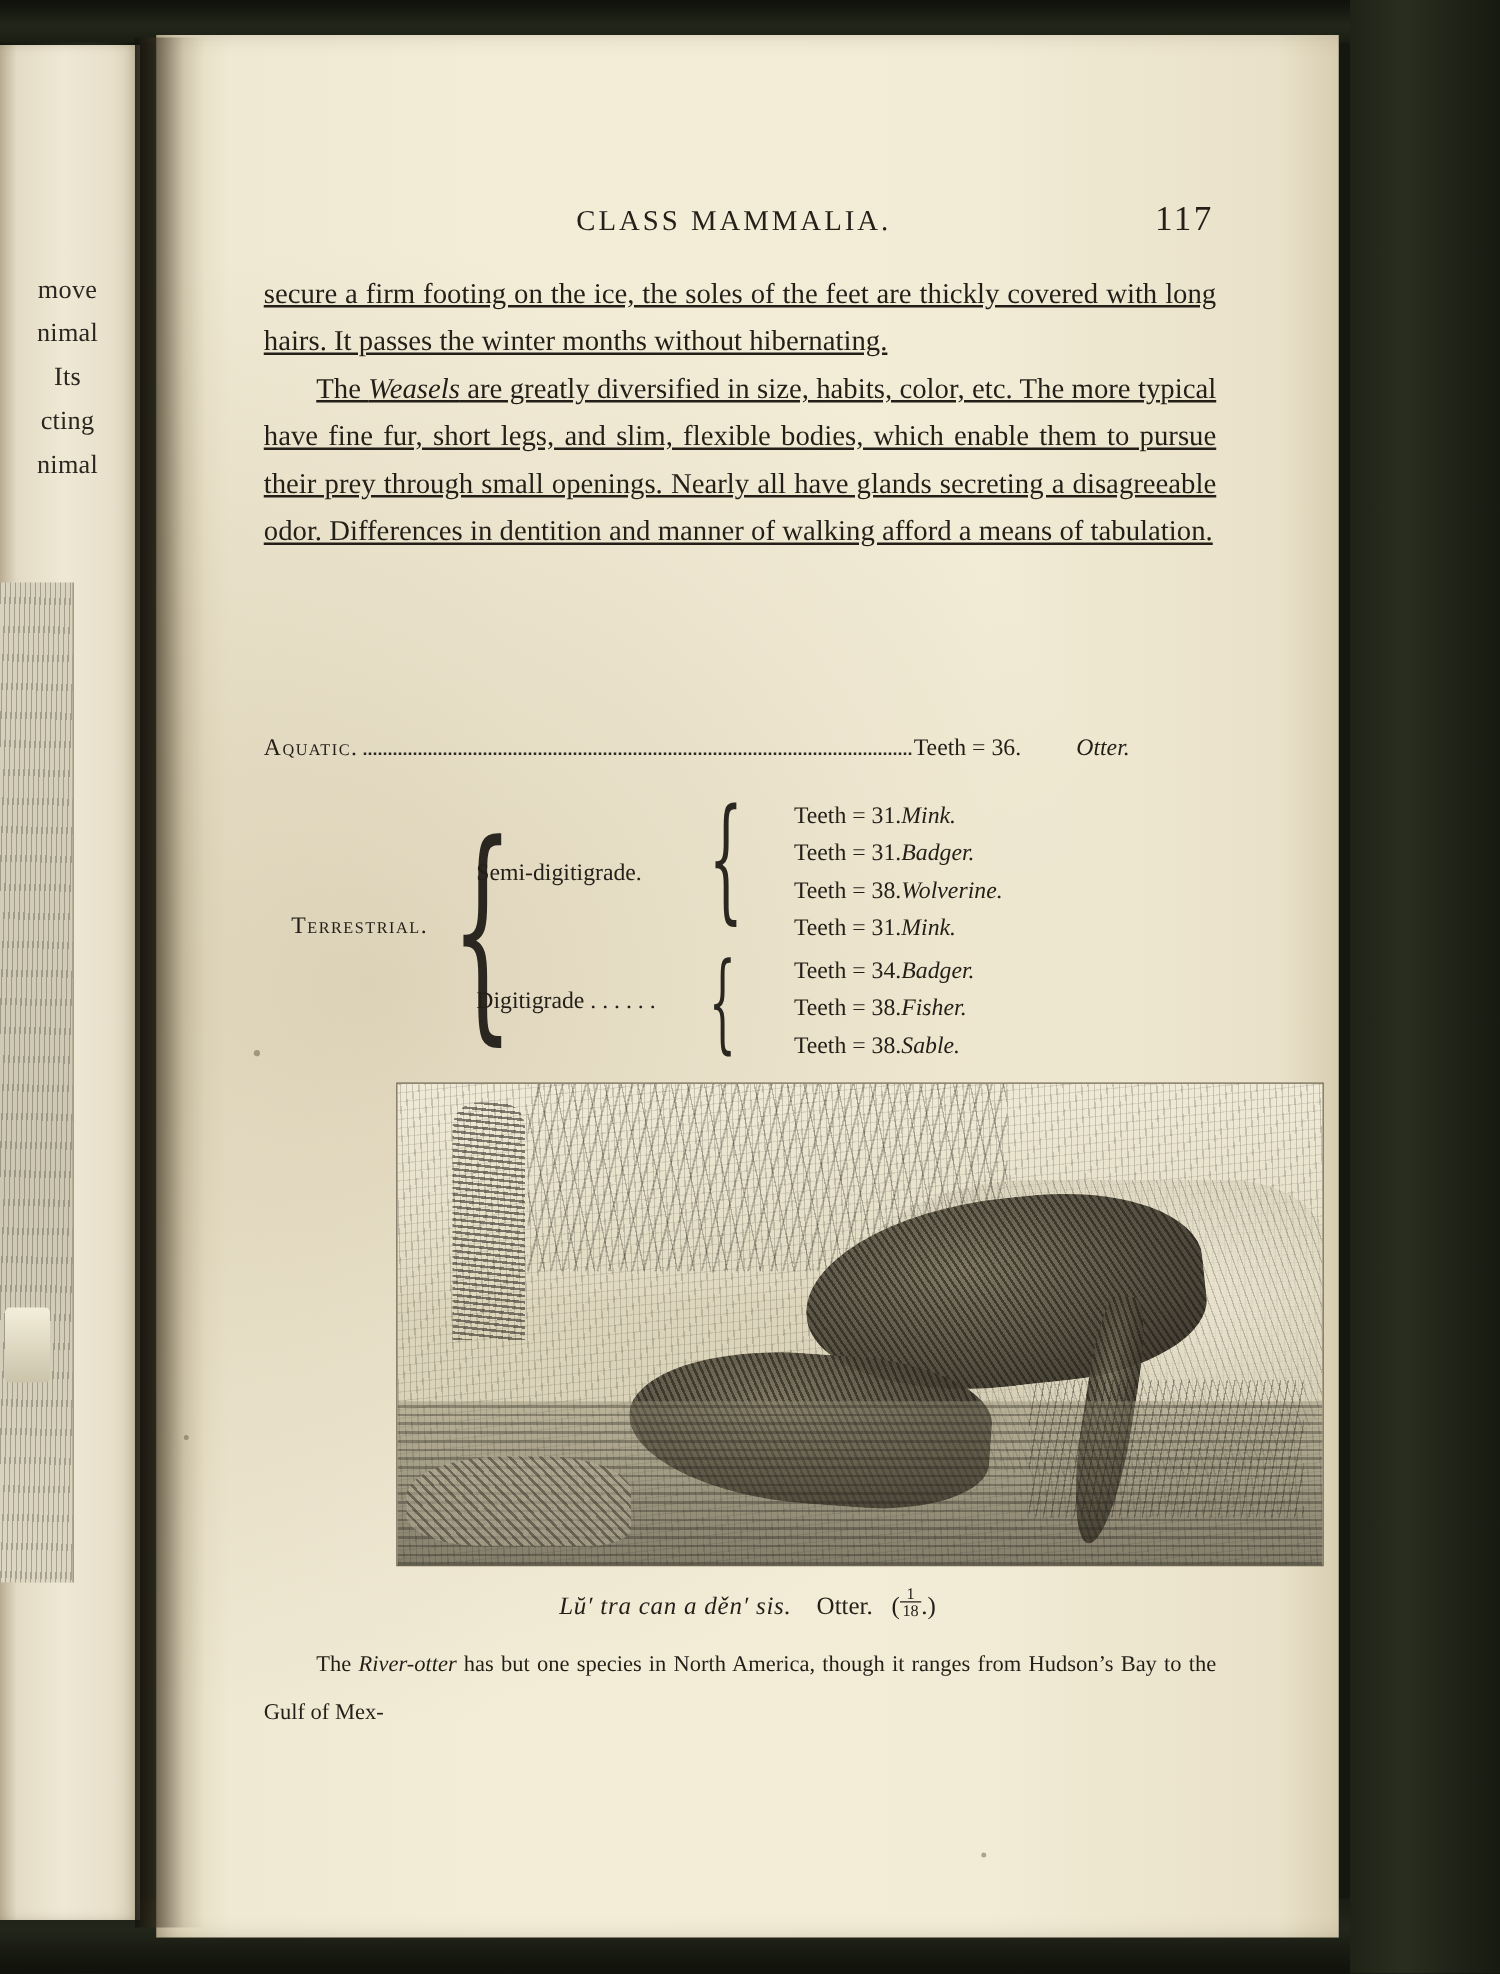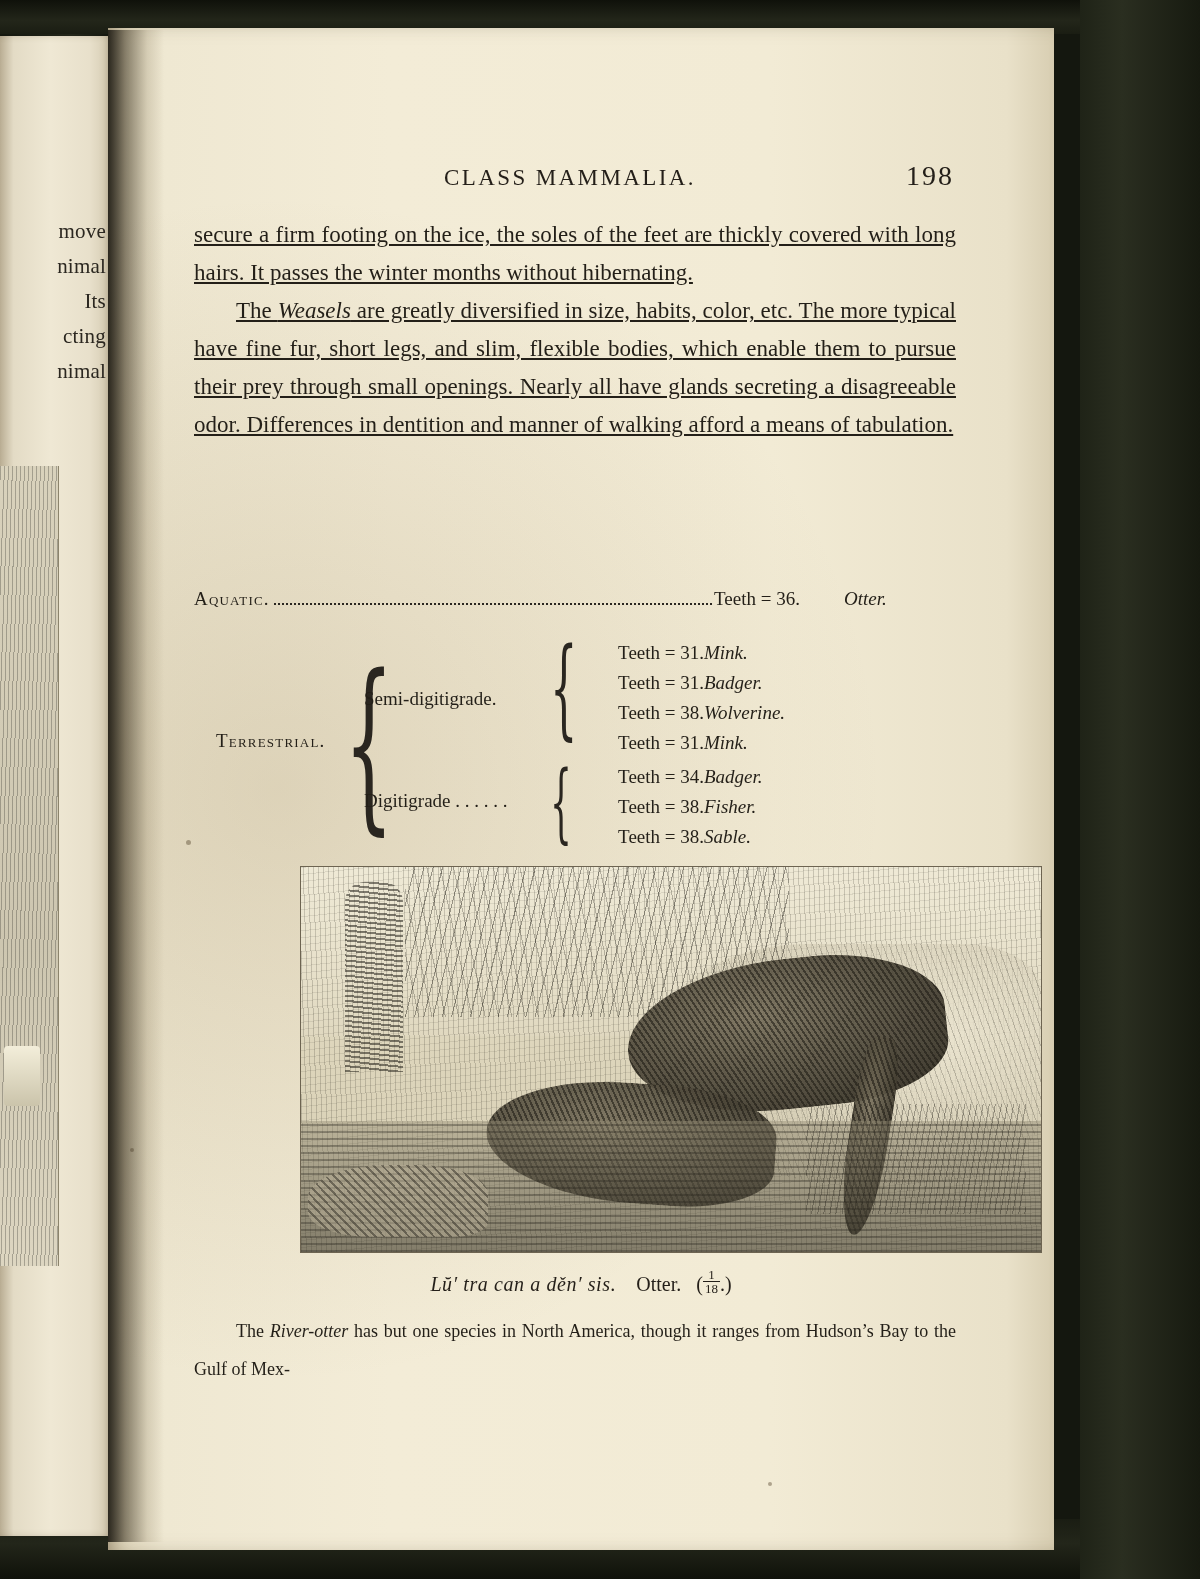--- a/index.html
+++ b/index.html
@@ -55,21 +55,21 @@
   .left-page .lp-text {
     position: absolute;
     right: 6px;
     width: 104px;
     text-align: right;
     font-size: 21px;
     line-height: 35px;
     color: #2b2720;
     letter-spacing: .2px;
   }
-  .left-page .lp-block1 { top: 178px; }
+  .left-page .lp-block1 { top: 178px; text-align: center; }
   .left-page .lp-block2 { top: 1265px; }
   .left-figure {
     position: absolute;
     left: 0; top: 430px;
     width: 58px; height: 800px;
     background:
       repeating-linear-gradient(92deg, rgba(40,40,35,.30) 0 1px, rgba(255,255,255,0) 1px 4px),
       linear-gradient(180deg, #d9d2bc 0%, #cdc6b0 60%, #ddd6c1 100%);
     border-right: 1px solid #8c846c;
   }
@@ -88,21 +88,21 @@
     left: 108px; top: 30px;
     width: 56px; height: 1512px;
     background: linear-gradient(90deg, rgba(20,18,12,.85) 0%, rgba(60,52,36,.55) 30%, rgba(120,108,82,.18) 70%, rgba(0,0,0,0) 100%);
     pointer-events: none;
     z-index: 5;
   }
 
   
   .main-page {
     position: absolute;
-    left: 108px; top: 28px;
+    left: 125px; top: 28px;
     width: 946px; height: 1522px;
     background:
       radial-gradient(ellipse at 18% 50%, rgba(160,140,100,.25) 0%, rgba(255,255,255,0) 55%),
       linear-gradient(90deg, #ddd3b7 0%, #efe8d2 6%, #f3ecd7 30%, #f2ebd5 70%, #e9e1c9 95%, #d8ceb2 100%);
     box-shadow: inset 12px 0 22px -10px rgba(80,65,40,.55);
     overflow: hidden;
   }
 
   .running-head {
     position: absolute;
@@ -380,21 +380,21 @@
 nimal</div>
     <div class="left-figure"></div>
   </div>
 
   <div class="gutter"></div>
 
   <div class="main-page">
 
     <div class="running-head">
       <div class="rh-title">CLASS MAMMALIA.</div>
-      <div class="rh-page">198</div>
+      <div class="rh-page">117</div>
     </div>
 
     <div class="body-text">
       <p>secure a firm footing on the ice, the soles of the feet are thickly covered with long hairs.  It passes the winter months without hibernating.</p>
       <p class="indent"><span>The </span><i>Weasels</i><span> are greatly diversified in size, habits, color, etc.   The more typical have fine fur, short legs, and slim, flexible bodies, which enable them to pursue their prey through small openings.   Nearly all have glands secreting a disagreeable odor.   Differences in dentition and manner of walking afford a means of tabulation.</span></p>
     </div>
 
     <div class="tabulation">
 
       <div class="tab-aquatic">

